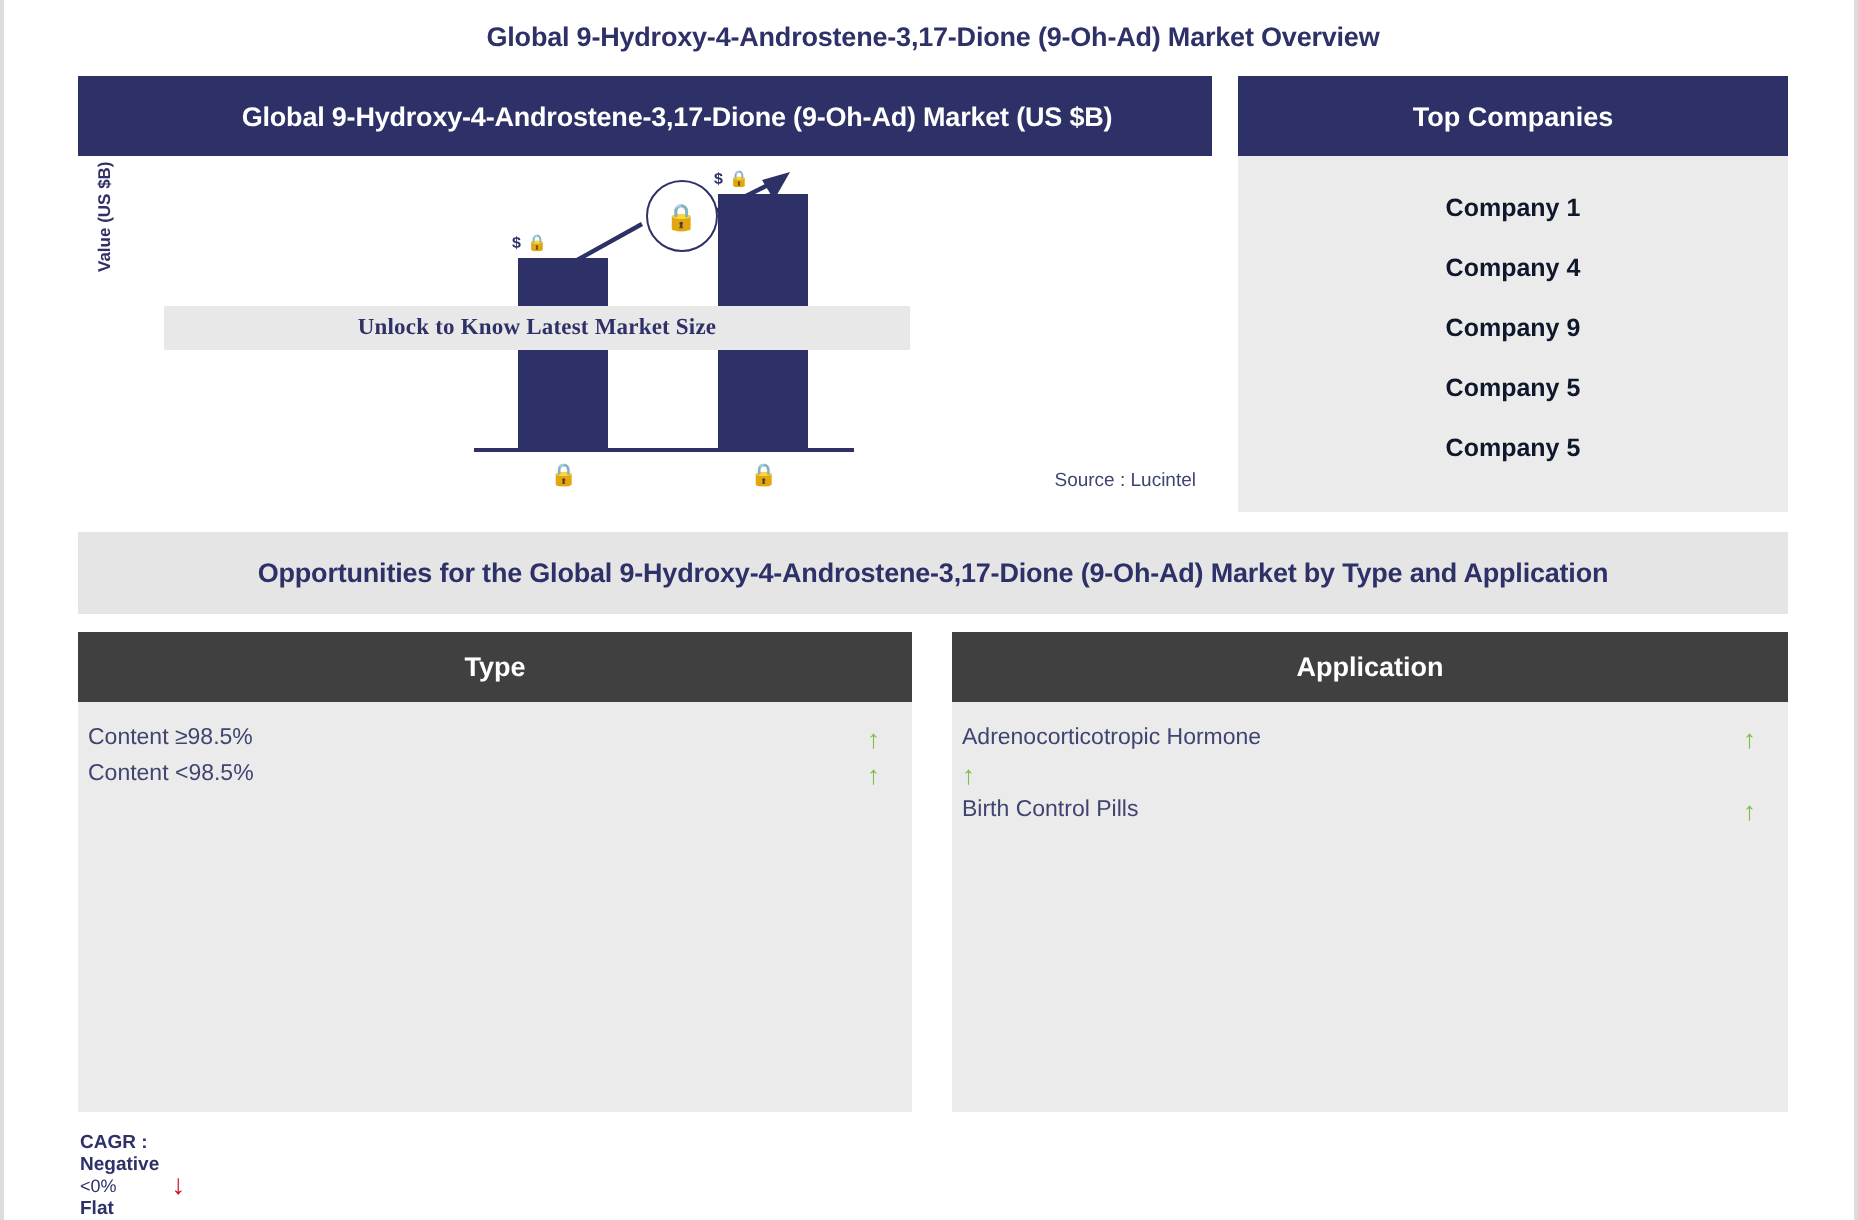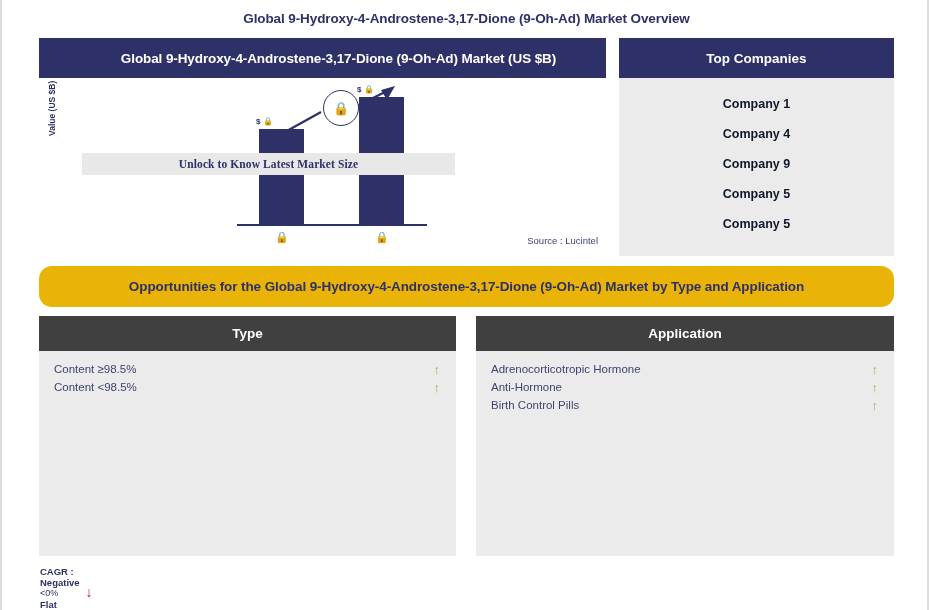--- a/index.html
+++ b/index.html
@@ -189,29 +189,28 @@
     font-weight: bold;
     color: #0f172a;
     padding: 8px 0 8px 0;
   }
 
   
   .opp-banner {
     position: absolute;
     left: 37px; top: 266px;
     width: 855px; height: 41px;
-    background: #eab308;
+    background: #e5e5e5;
     display: flex;
     align-items: center;
     justify-content: center;
     color: #2e3168;
     font-size: 13.5px;
     font-weight: bold;
     letter-spacing: -0.1px;
-    border-radius: 13px;
   }
 
   
   .panel {
     position: absolute;
     top: 316px;
     height: 240px;
   }
   .panel-type { left: 37px; width: 417px; }
   .panel-app  { left: 474px; width: 418px; }
@@ -229,21 +228,21 @@
   .panel-body {
     height: 205px;
     background: #ebebeb;
     padding: 9px 0 0 0;
     box-sizing: border-box;
   }
   .panel-row {
     display: flex;
     align-items: center;
     height: 18px;
-    padding: 0 16px 0 15px;
+    padding: 0 16px 0 5px;
   }
   .panel-row .row-label {
     flex: 1;
     font-size: 11.5px;
     color: #3f4470;
     white-space: nowrap;
   }
   .glyph-arrow {
     font-size: 13px;
     line-height: 13px;
@@ -370,21 +369,20 @@
 </div>
 
 <div class="panel panel-app">
   <div class="panel-header">Application</div>
   <div class="panel-body">
     <div class="panel-row">
       <span class="row-label">Adrenocorticotropic Hormone</span>
       <span class="glyph-arrow">↑</span>
     </div>
     <div class="panel-row">
-      <span class="row-label">Anti-Hormone</span>
       <span class="glyph-arrow">↑</span>
     </div>
     <div class="panel-row">
       <span class="row-label">Birth Control Pills</span>
       <span class="glyph-arrow">↑</span>
     </div>
   </div>
 </div>
 
 <div class="cagr">

